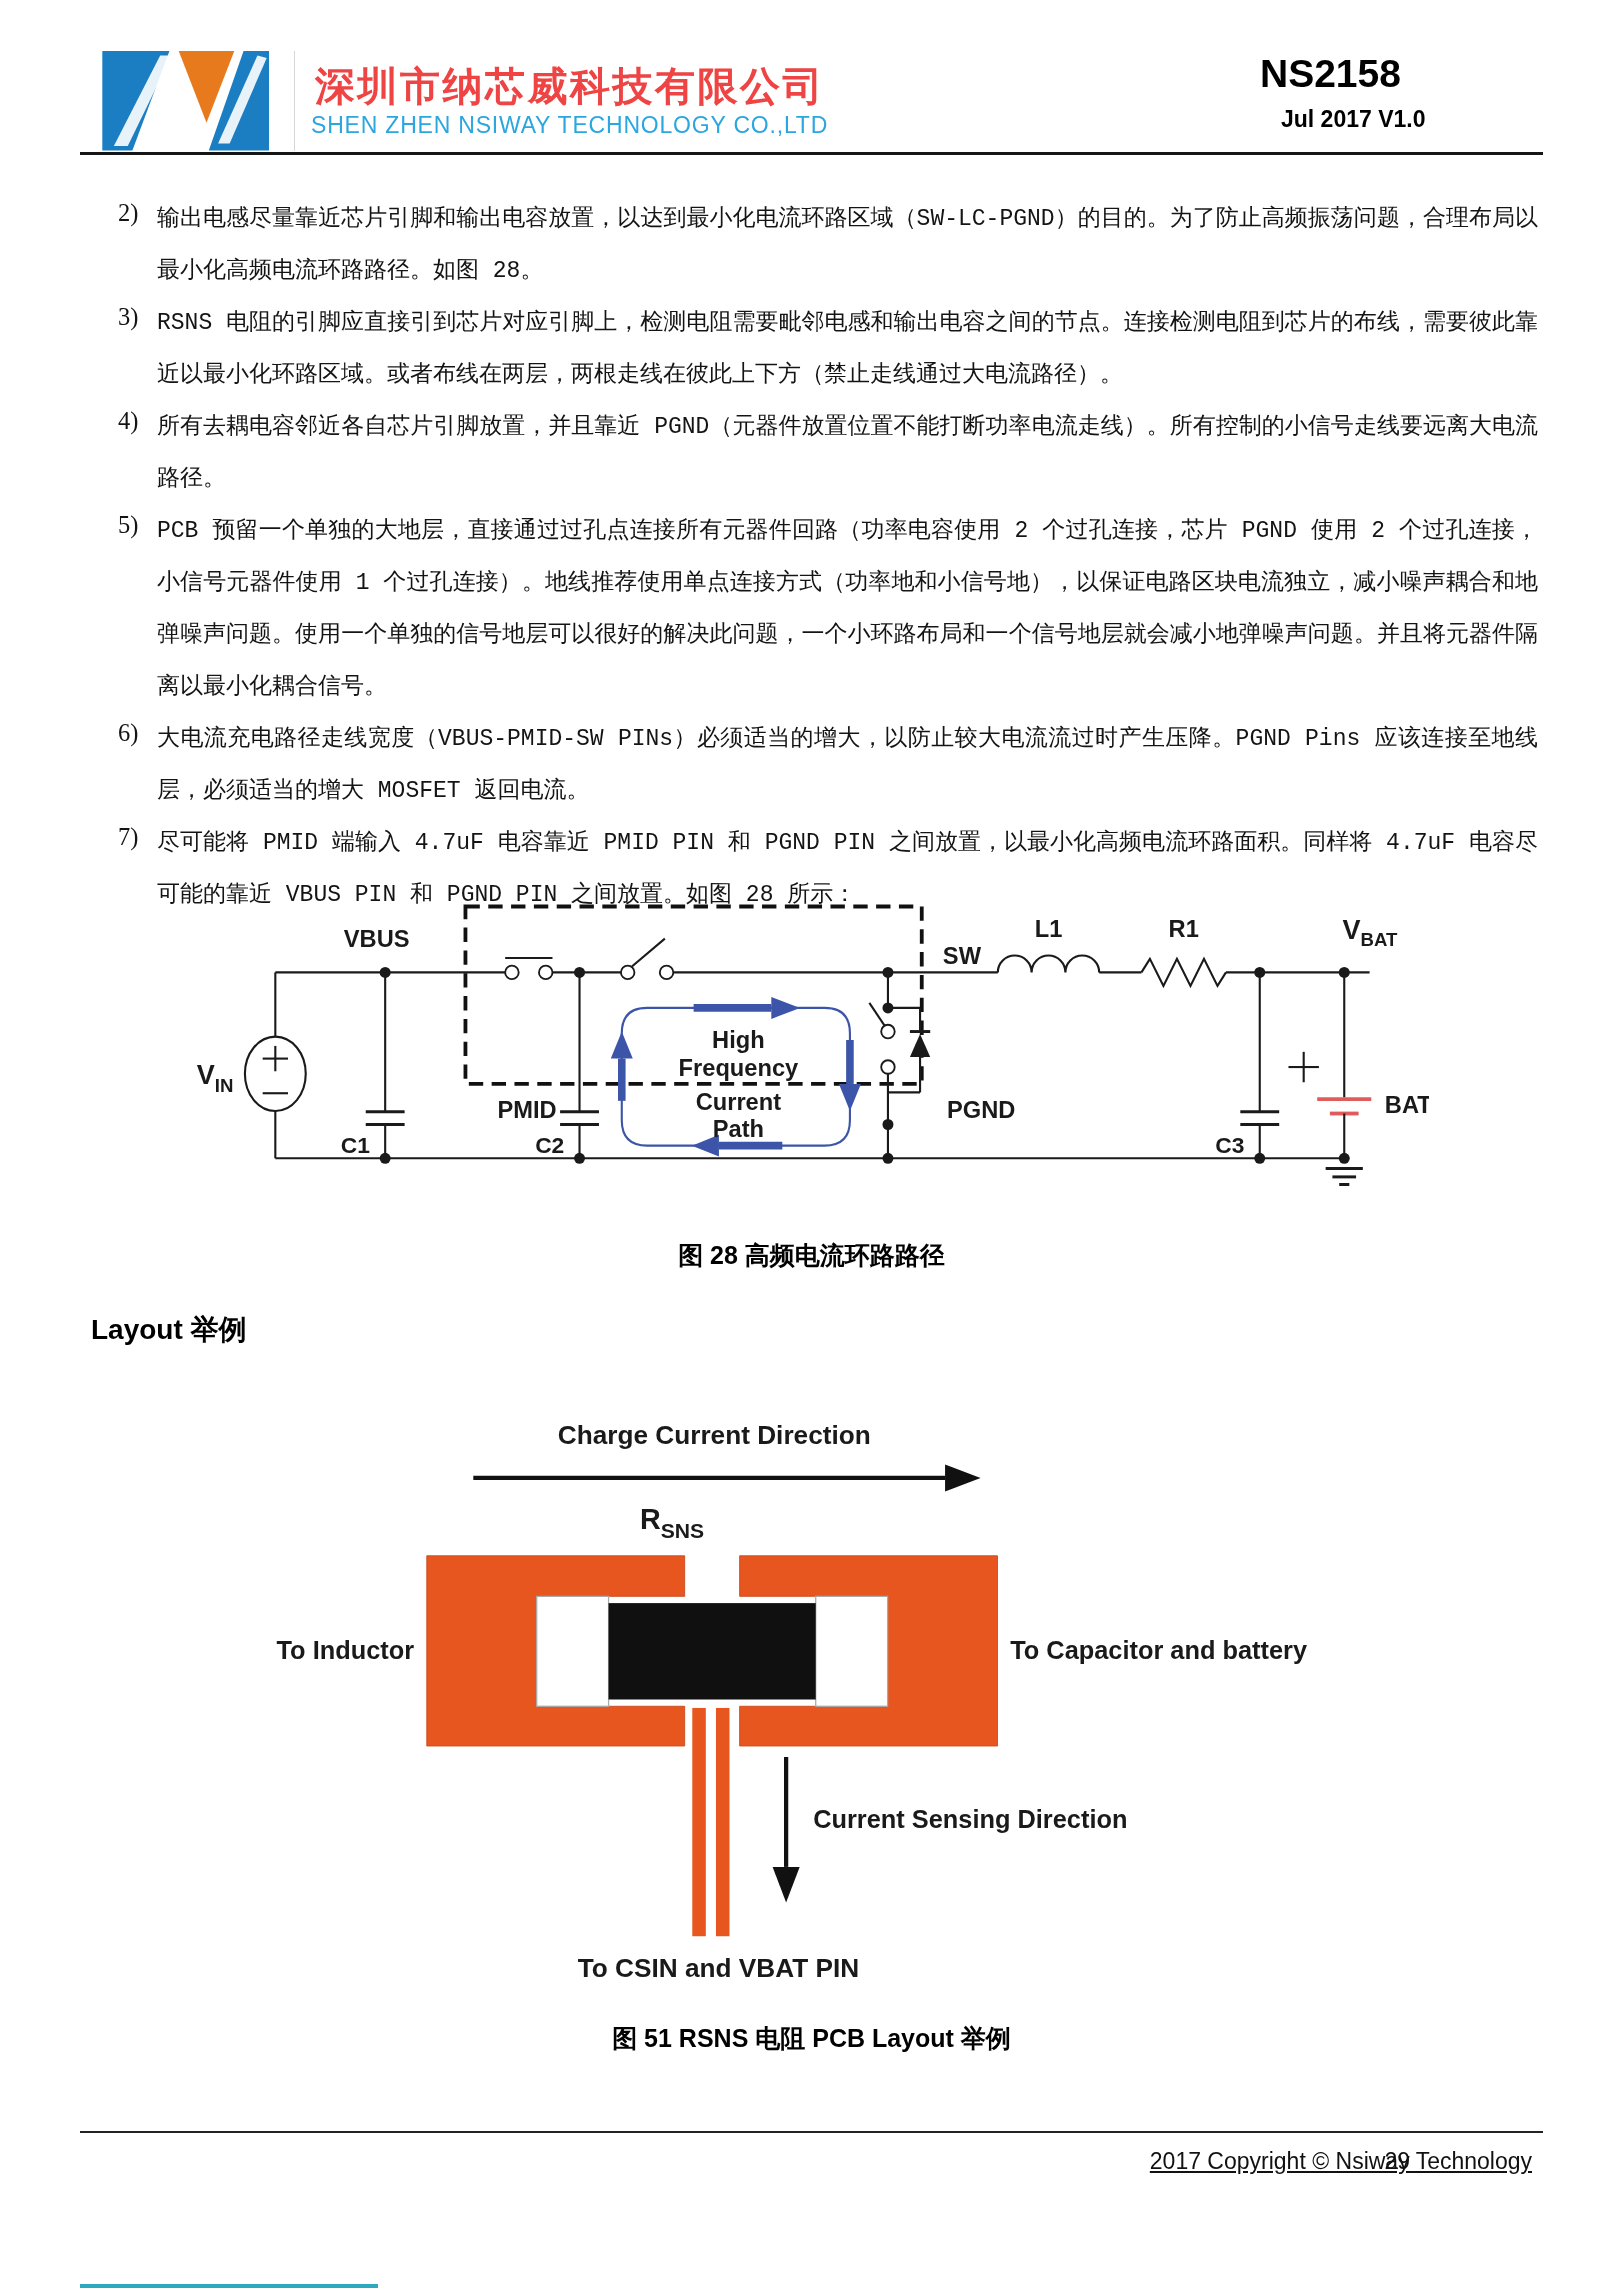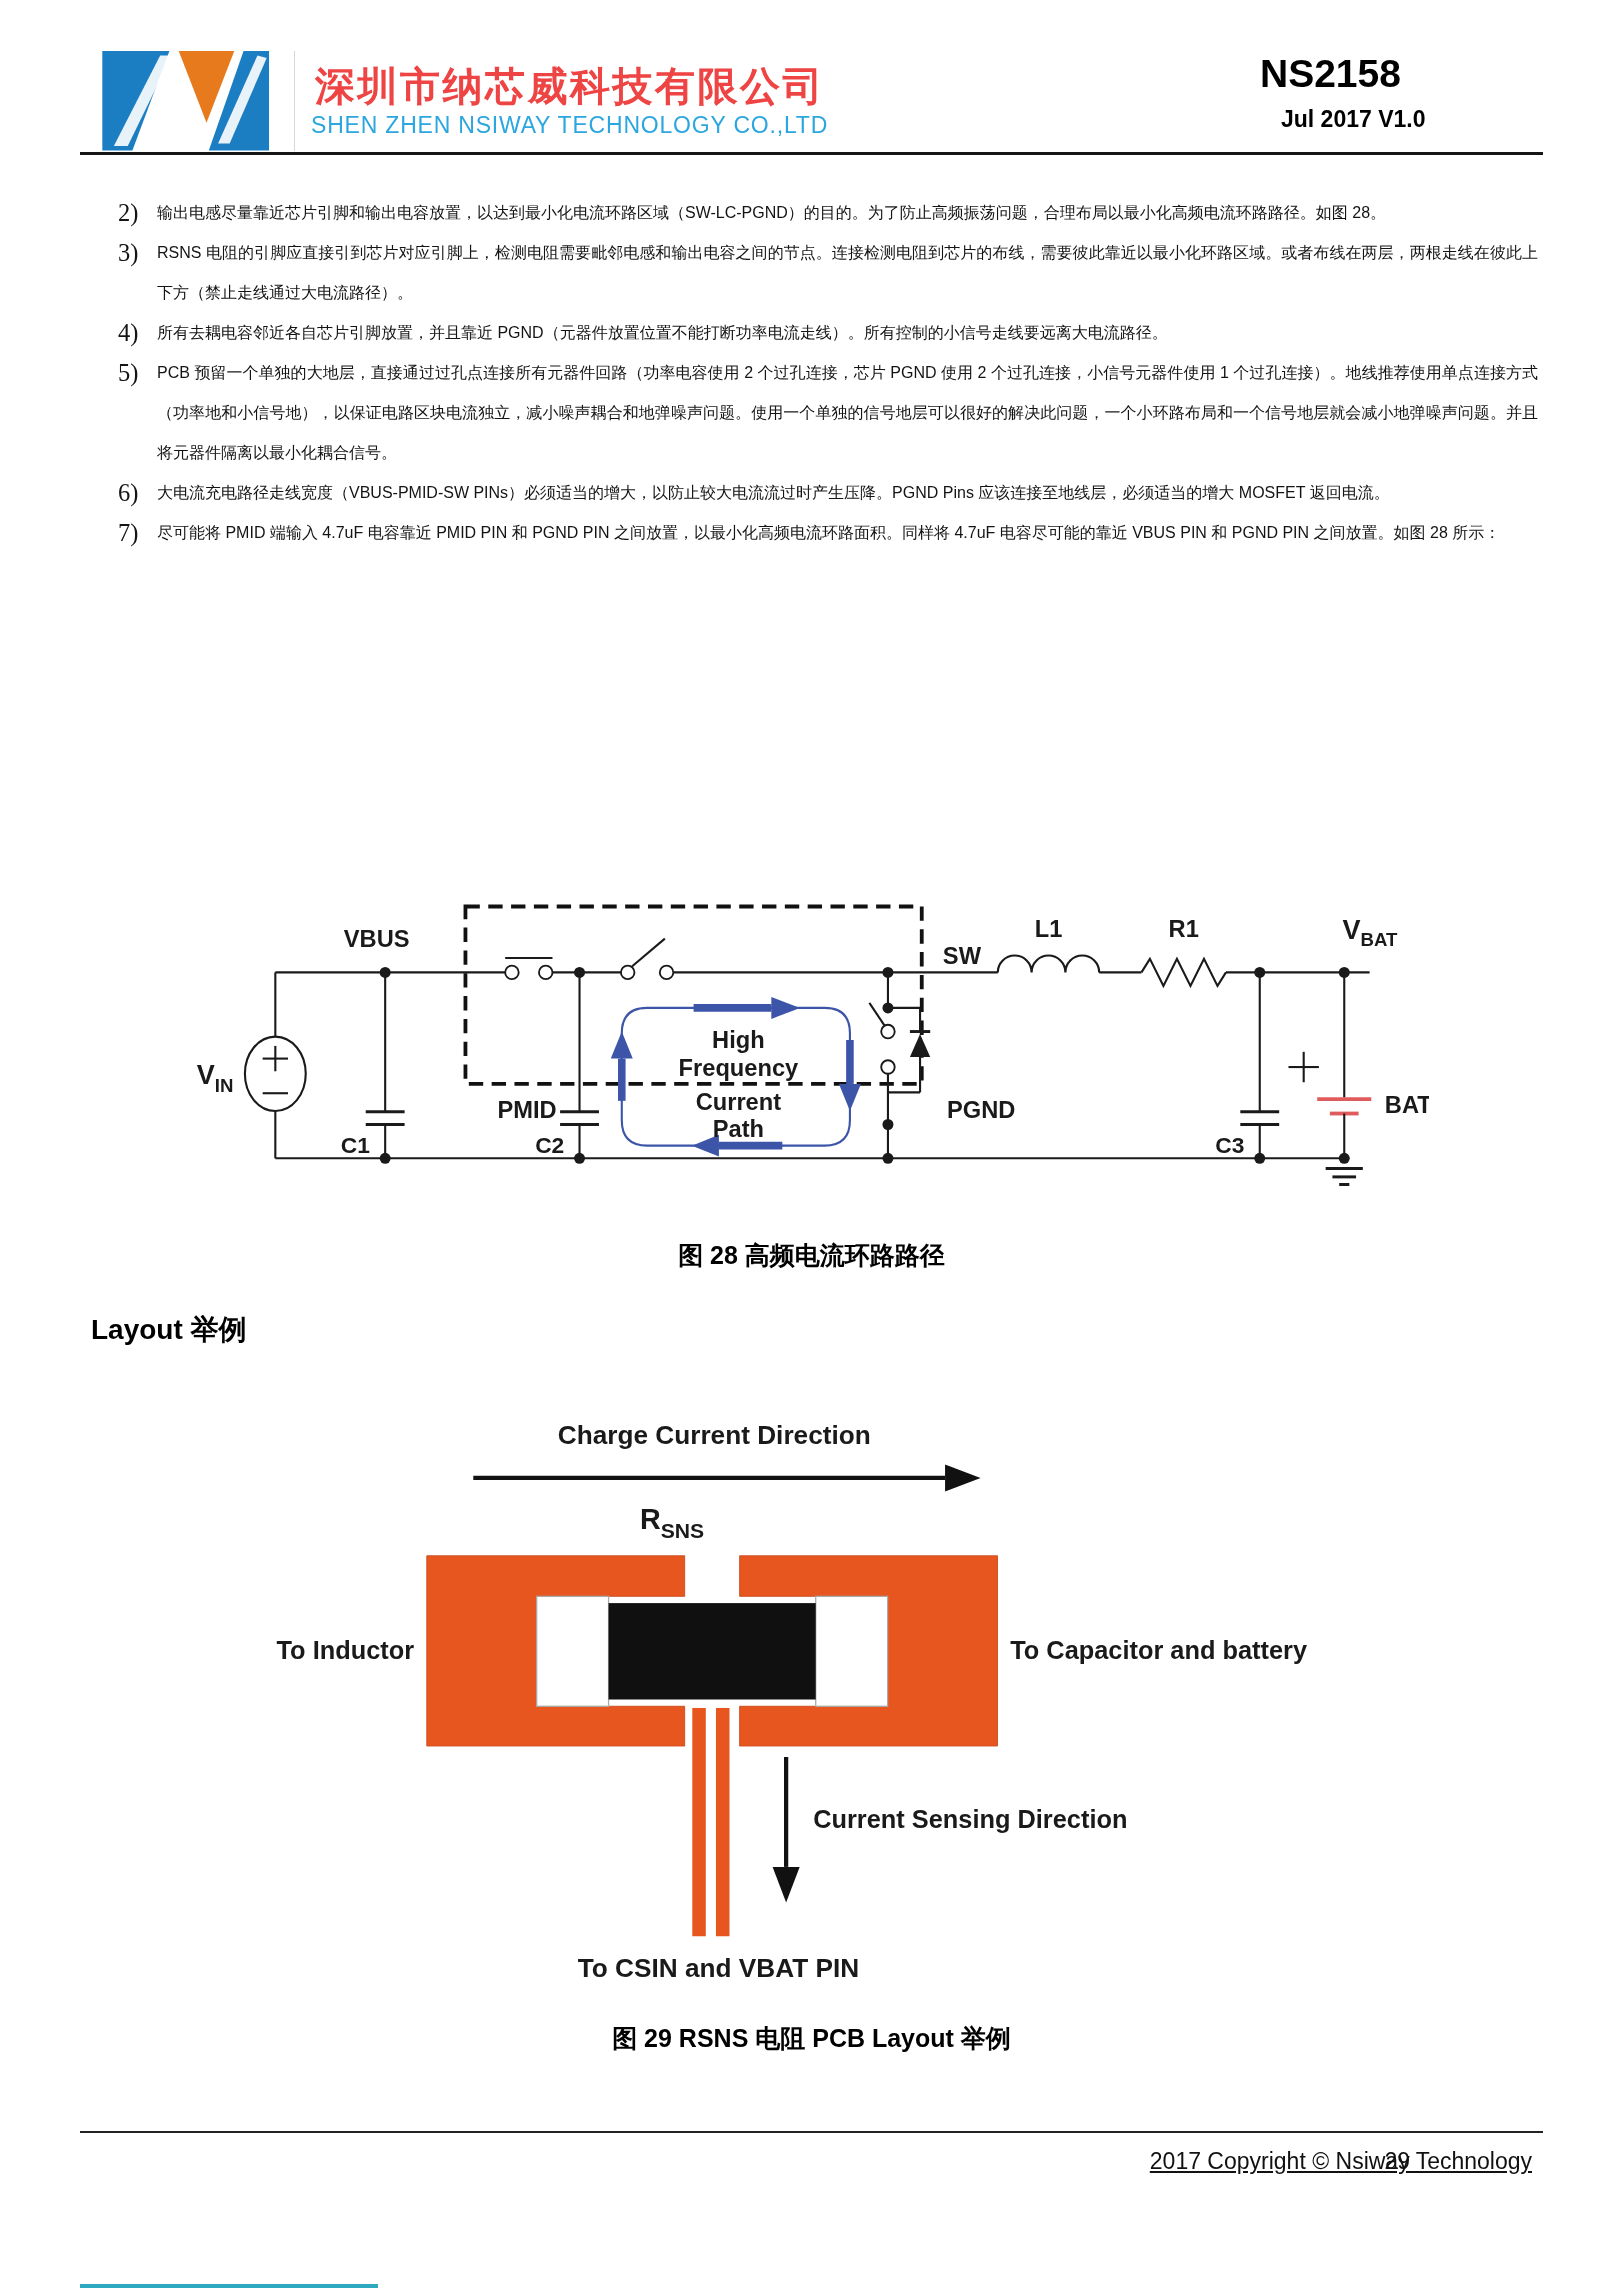--- a/index.html
+++ b/index.html
@@ -25,22 +25,22 @@
   .header-rule{position:absolute; left:80px; top:152px; width:1463px; height:3.4px; background:#161616;}
 
   
   .guidelines{position:absolute; left:118px; top:193px; width:1420px;}
   .g-item{display:flex; align-items:flex-start;}
   .g-num{
     flex:0 0 39px; font-size:24.5px; line-height:40px;
     font-family:"Liberation Serif", serif;
   }
   .g-text{
-    flex:1; font-size:16px; line-height:40px; text-align:justify;
-    font-family:Liberation Sans, sans-serif;
+    flex:1; font-size:23px; line-height:52px; text-align:justify;
+    font-family:Liberation Mono, monospace;
   }
 
   
   .fig28{position:absolute; left:161px; top:871px;}
   .fig-caption{
     position:absolute; left:0; width:1623px; text-align:center;
     font-size:25px; font-weight:bold; color:#000;
   }
   .cap28{top:1239px;}
   .cap29{top:2022px;}
@@ -239,21 +239,21 @@
     <text class="fig-label" x="200" y="312" font-size="30" text-anchor="end" fill="#222">To Inductor</text>
     <text class="fig-label" x="905" y="312" font-size="30" fill="#222">To Capacitor and battery</text>
 
     <line x1="640" y1="428" x2="640" y2="558" stroke="#111" stroke-width="5"></line>
     <polygon points="624,558 656,558 640,600" fill="#111"></polygon>
     <text class="fig-label" x="672" y="512" font-size="30" fill="#3a3a3a">Current Sensing Direction</text>
 
     <text class="fig-label" x="560" y="688" font-size="31" text-anchor="middle" fill="#000">To CSIN and VBAT PIN</text>
   </svg>
 
-  <div class="fig-caption cap29">图 29  RSNS 电阻 PCB Layout 举例</div>
+  <div class="fig-caption cap29">图 51  RSNS 电阻 PCB Layout 举例</div>
 
   <div class="footer-rule"></div>
   <div class="footer-page">29</div>
   <div class="footer-copy">2017 Copyright © Nsiway Technology</div>
   <div class="bottom-accent"></div>
 
 </div>
 
 
 </body></html>

